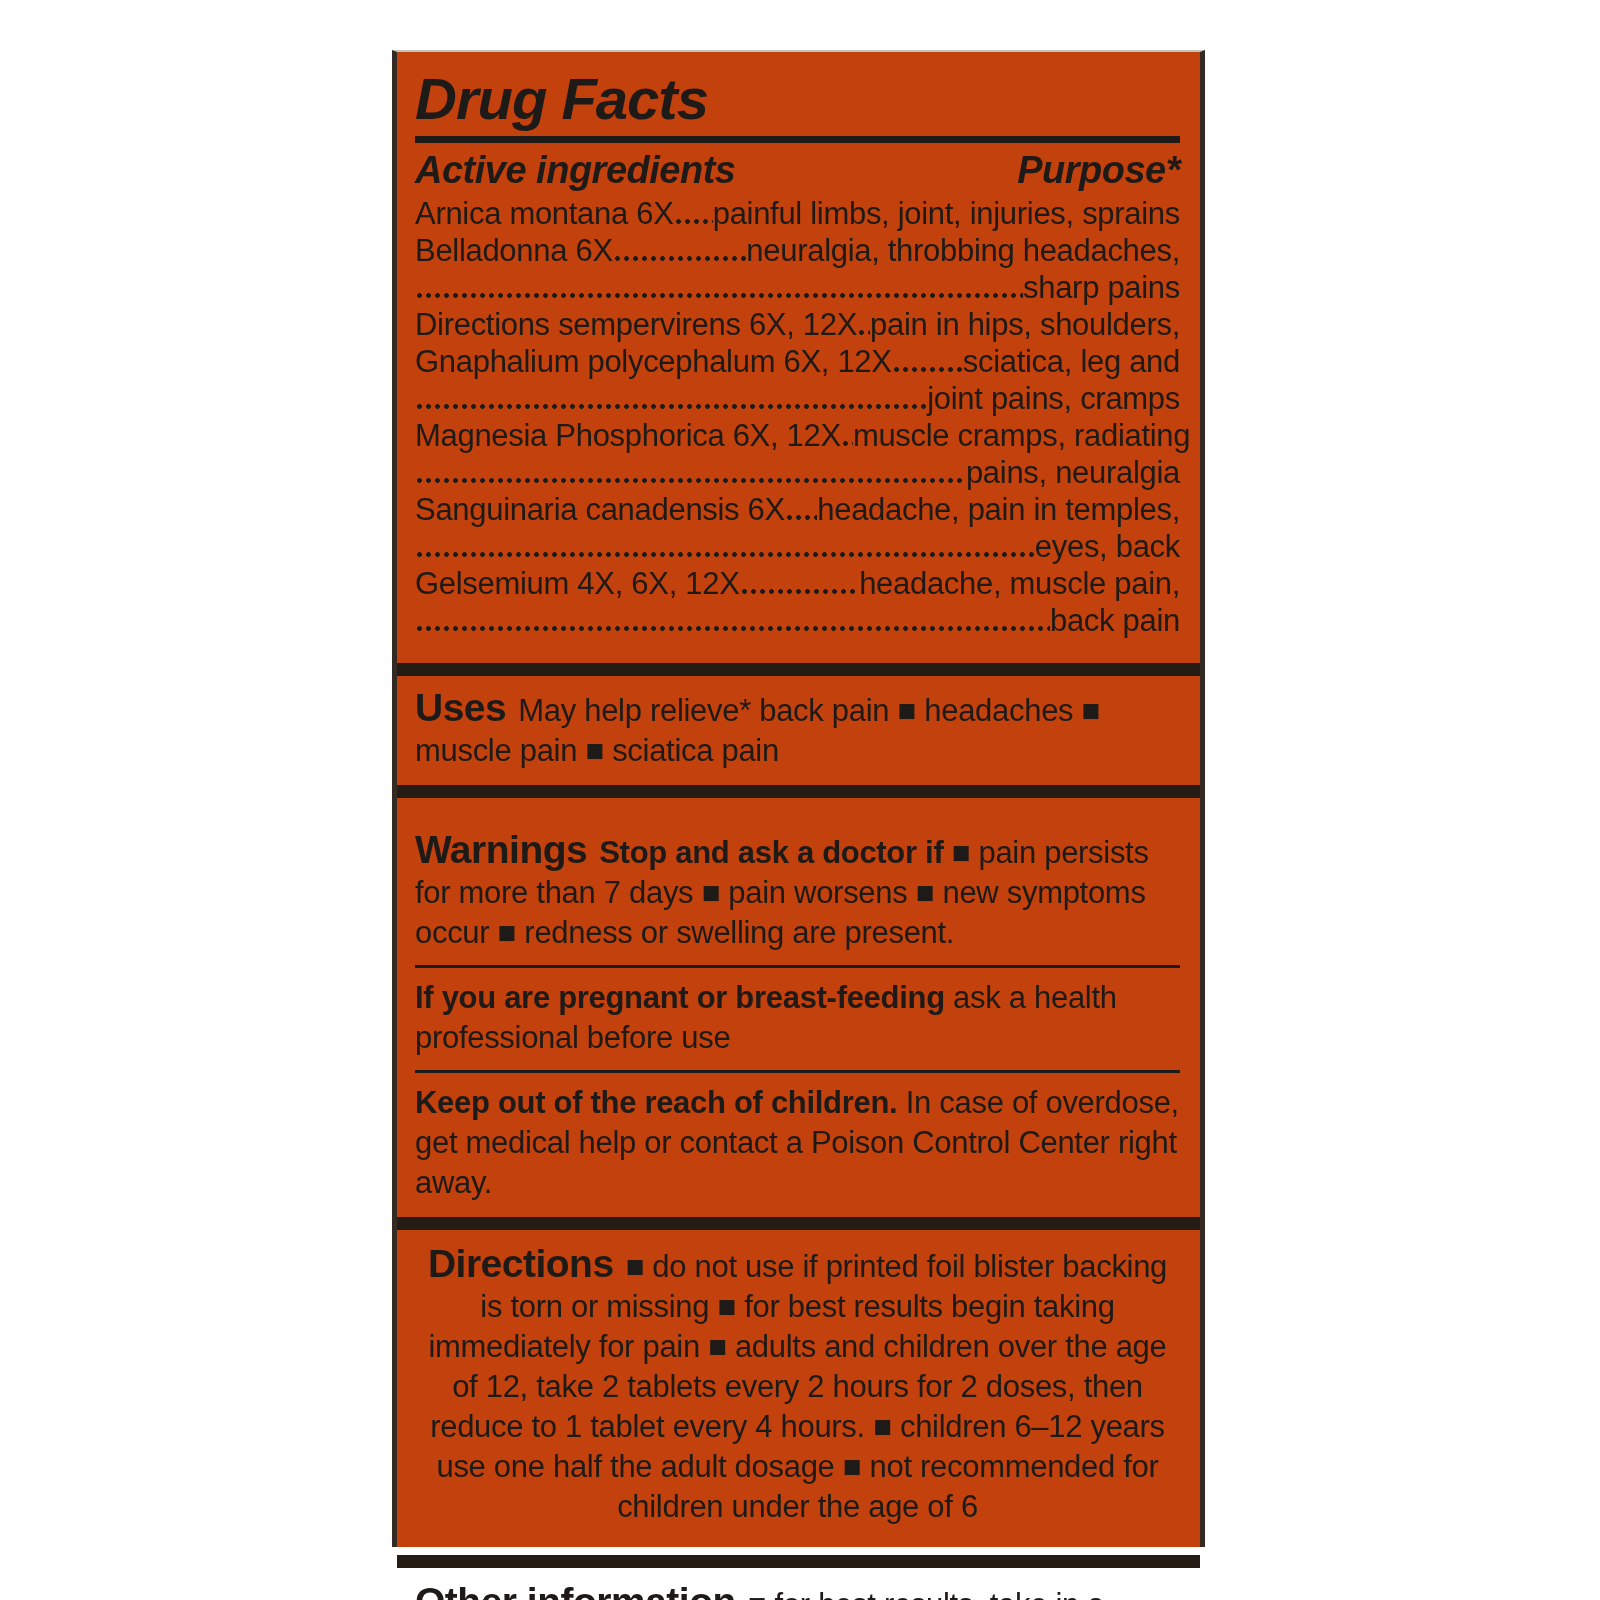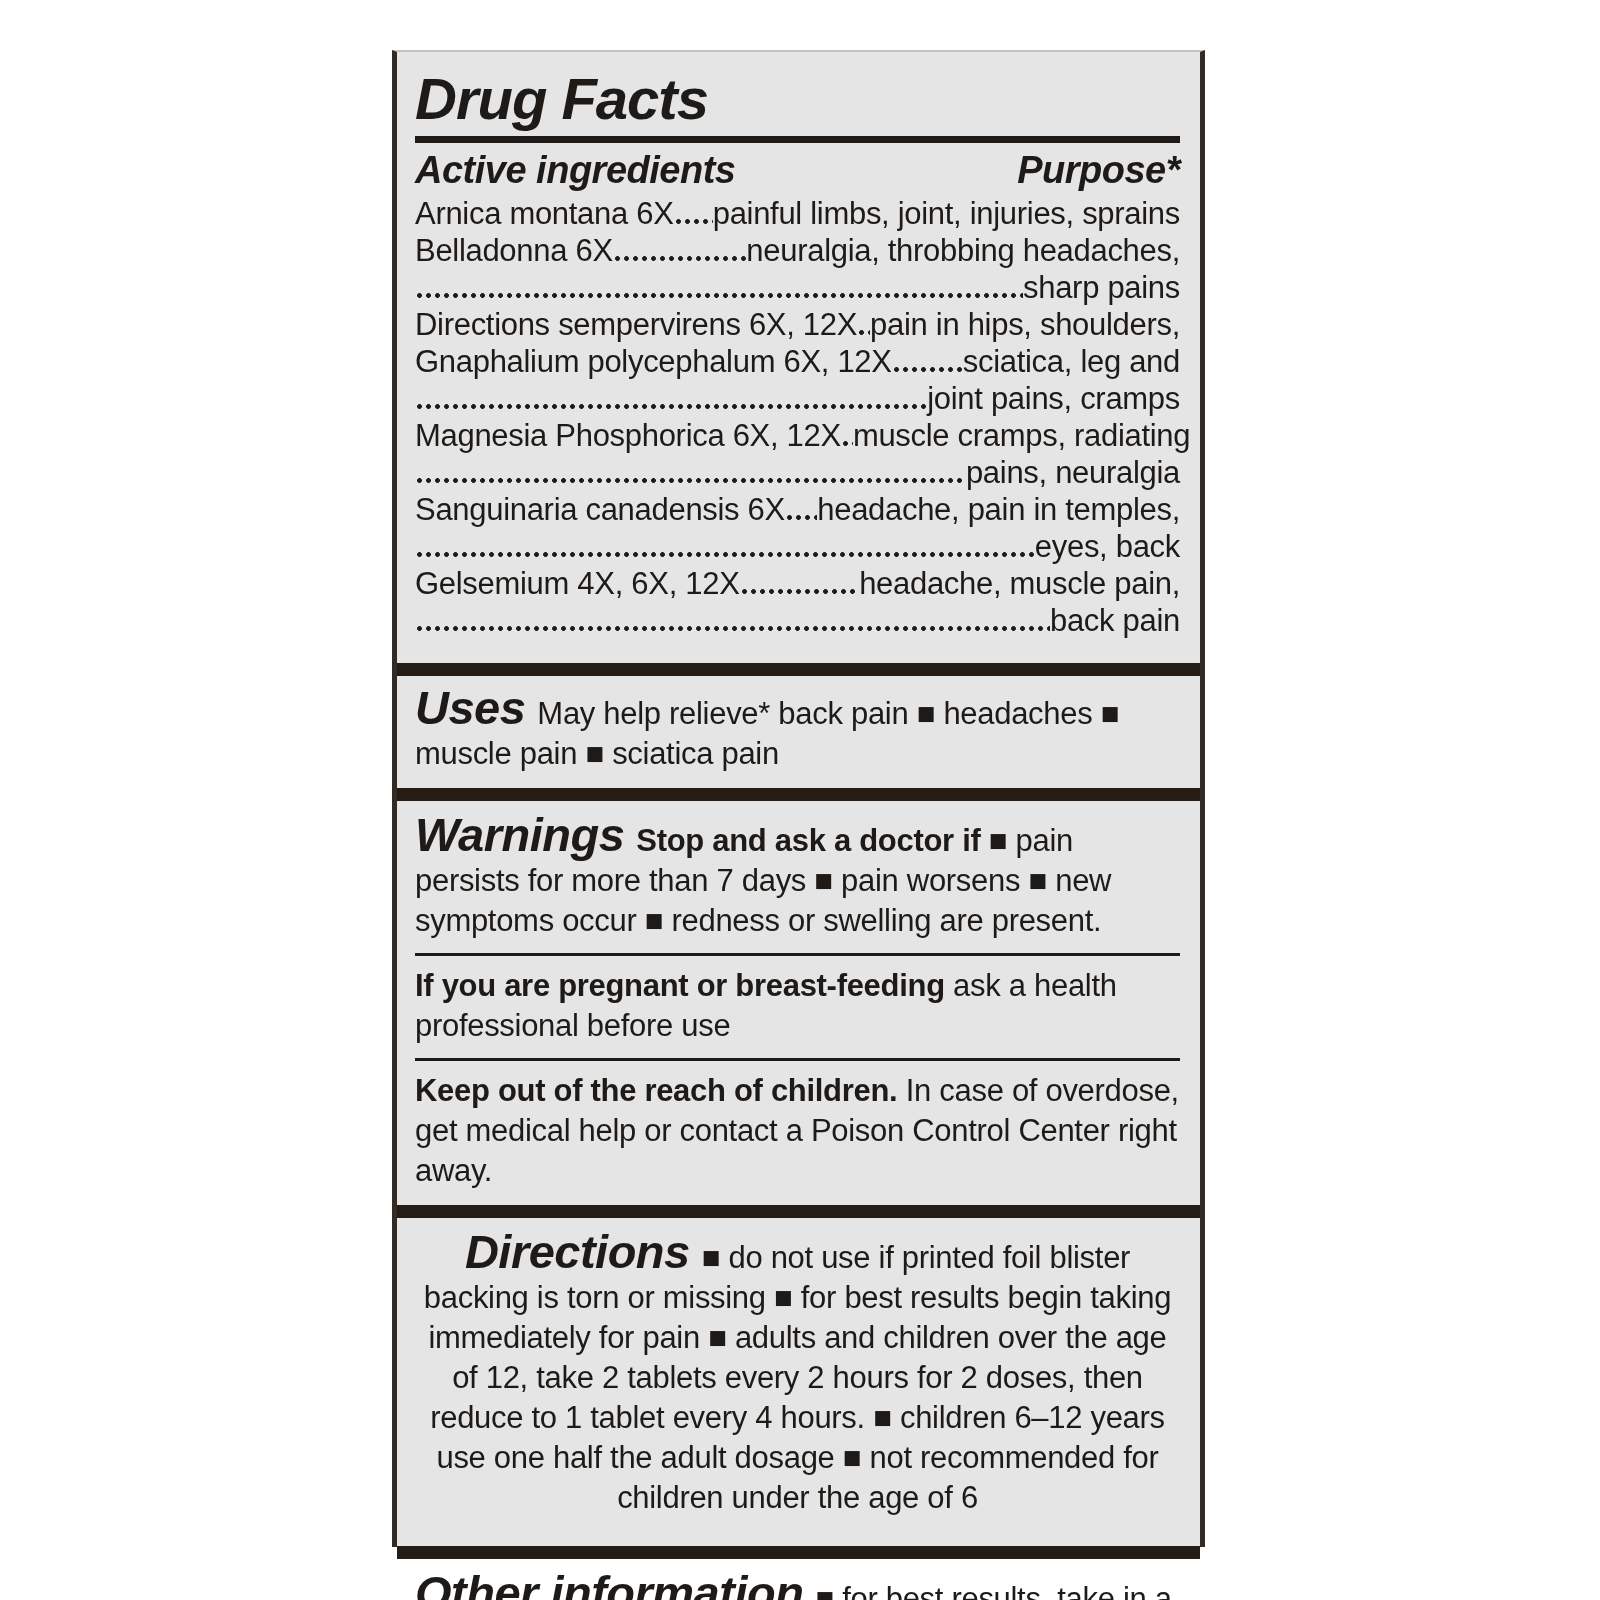--- a/index.html
+++ b/index.html
@@ -15,21 +15,21 @@
     background: #ffffff;
     overflow: hidden;
   }
   .panel {
     position: absolute;
     left: 392px;
     top: 50px;
     width: 813px;
     height: 1497px;
     box-sizing: border-box;
-    background: #e5e5e5;
+    background: #c2410c;
     border-left: 5px solid #332a24;
     border-right: 5px solid #332a24;
     border-top: 2px solid #c6c3ba;
     padding: 0 20px 0 18px;
     color: #1d1a17;
     font-size: 31px;
     line-height: 40px;
     letter-spacing: -0.3px;
   }
   .df-title {
@@ -80,23 +80,22 @@
     height: 13px;
     background: #241c15;
     margin-left: -18px;
     margin-right: -20px;
   }
   .section {
     padding: 12px 0 14px 0;
   }
   .section p { margin: 0; }
   .inline-heading {
-    font-style: italic;
     font-weight: bold;
-    font-size: 47px;
+    font-size: 39px;
     letter-spacing: -0.5px;
     padding-right: 12px;
   }
   .bold { font-weight: bold; }
   .thin-rule {
     height: 3px;
     background: #1d1a17;
   }
   .sub {
     padding: 10px 0 12px 0;
@@ -175,21 +174,21 @@
       </div>
 
     <div class="bar"></div>
 
     <div class="section">
       <p><span class="inline-heading">Uses</span><span>May help relieve* back pain ■ headaches ■ muscle pain ■ sciatica pain</span></p>
     </div>
 
     <div class="bar"></div>
 
-    <div class="section sub" style="padding-top:14px;">
+    <div class="section sub" style="padding-top:14px;margin-top:18px;">
       <p><span class="inline-heading">Warnings</span><span class="bold">Stop and ask a doctor if</span>
         <span>■ pain persists for more than 7 days ■ pain worsens ■ new symptoms occur ■ redness or swelling are present.</span></p>
     </div>
 
     <div class="thin-rule"></div>
 
     <div class="section sub">
       <p><span class="bold">If you are pregnant or breast-feeding</span>
         <span>ask a health professional before use</span></p>
     </div>

